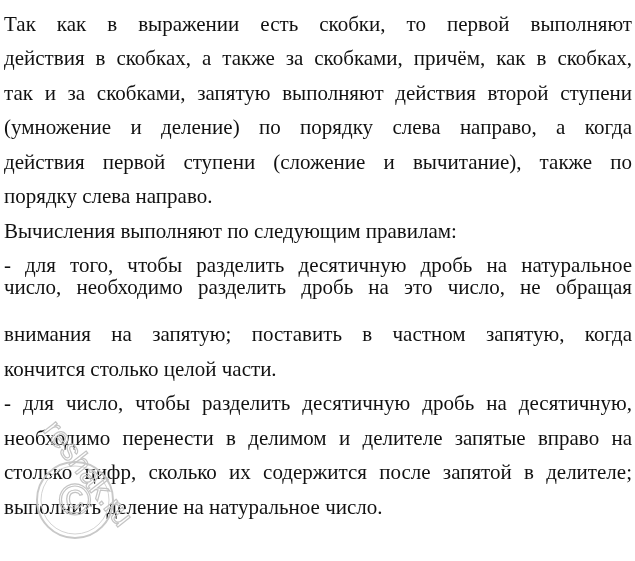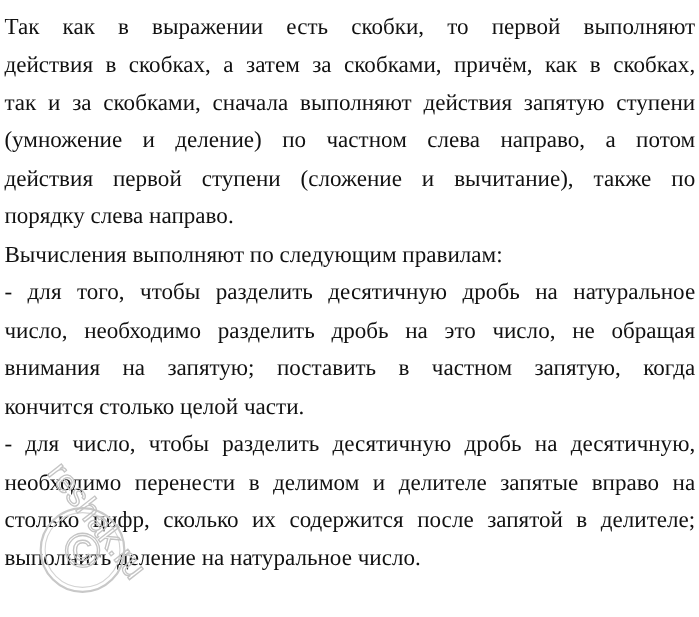--- a/index.html
+++ b/index.html
@@ -46,28 +46,28 @@
     .watermark svg {
       width: 100%;
       height: 100%;
     }
   </style>
 </head>
 <body>
 
 <div class="page">
   <div class="line" style="top:10px">Так как в выражении есть скобки, то первой выполняют</div>
-  <div class="line" style="top:44px">действия в скобках, а затем за скобками, причём, как в скобках,</div>
-  <div class="line" style="top:79px">так и за скобками, сначала выполняют действия запятую ступени</div>
-  <div class="line" style="top:113px">(умножение и деление) по частном слева направо, а потом</div>
+  <div class="line" style="top:44px">действия в скобках, а также за скобками, причём, как в скобках,</div>
+  <div class="line" style="top:79px">так и за скобками, запятую выполняют действия второй ступени</div>
+  <div class="line" style="top:113px">(умножение и деление) по порядку слева направо, а когда</div>
   <div class="line" style="top:148px">действия первой ступени (сложение и вычитание), также по</div>
   <div class="line last" style="top:182px">порядку слева направо.</div>
   <div class="line last" style="top:217px">Вычисления выполняют по следующим правилам:</div>
   <div class="line" style="top:251px">- для того, чтобы разделить десятичную дробь на натуральное</div>
-  <div class="line" style="top:286px">число, необходимо разделить дробь на это число, не обращая</div>
+  <div class="line" style="top:273px">число, необходимо разделить дробь на это число, не обращая</div>
   <div class="line" style="top:320px">внимания на запятую; поставить в частном запятую, когда</div>
   <div class="line last" style="top:355px">кончится столько целой части.</div>
   <div class="line" style="top:389px">- для число, чтобы разделить десятичную дробь на десятичную,</div>
   <div class="line" style="top:424px">необходимо перенести в делимом и делителе запятые вправо на</div>
   <div class="line" style="top:458px">столько цифр, сколько их содержится после запятой в делителе;</div>
   <div class="line last" style="top:493px">выполнить деление на натуральное число.</div>
 </div>
 
 <div class="watermark">
   <svg viewBox="0 0 170 160" xmlns="http://www.w3.org/2000/svg">

